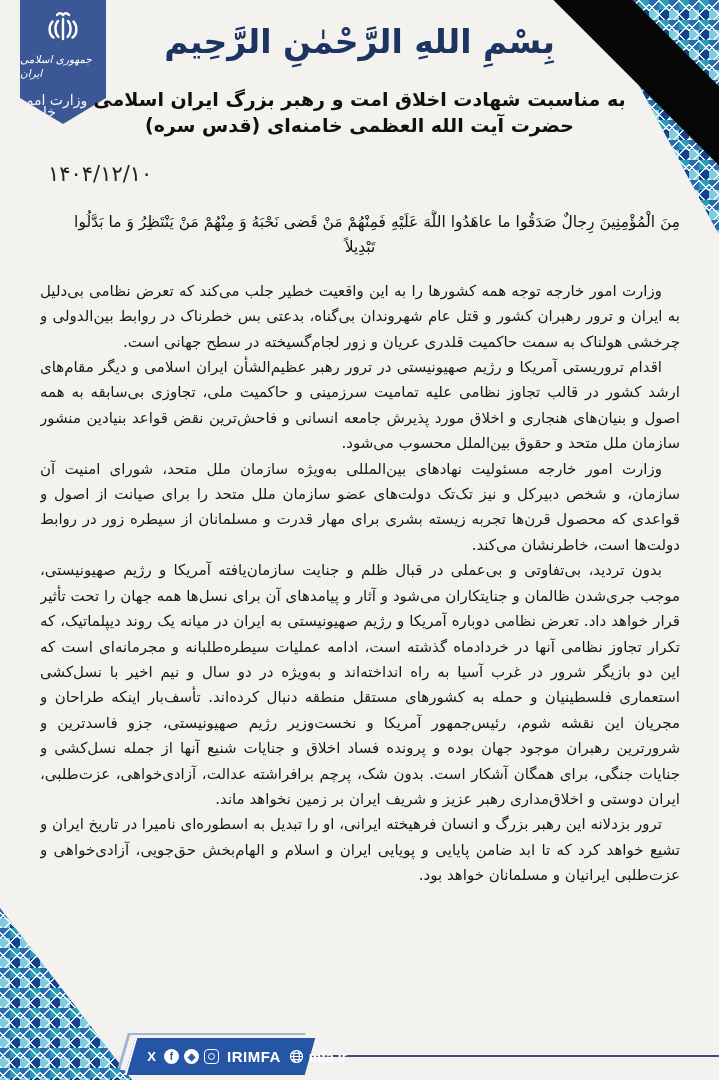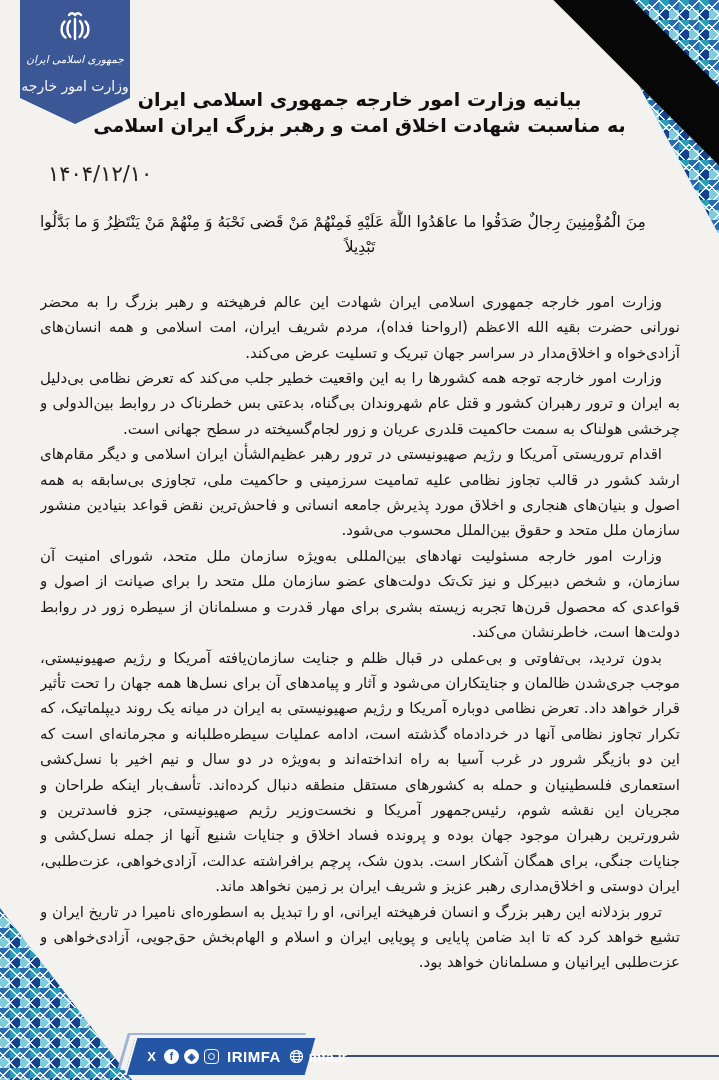--- a/index.html
+++ b/index.html
@@ -41,24 +41,24 @@
     position:absolute;
     top:62px; left:655px;
     width:330px; height:56px;
     background:#070707;
     transform:translate(-50%,-50%) rotate(45deg);
   }
 
   
   .badge{
     position:absolute; top:0; left:20px;
-    width:110px; height:124px;
+    width:86px; height:124px;
     background:#3b5795;
     clip-path:polygon(0 0, 100% 0, 100% 79%, 50% 100%, 0 79%);
-    color:#fff; text-align:center;
+    color:#fff; 
     padding-top:8px;
   }
   .badge .emblem{ width:40px; height:40px; margin:0 auto; display:block; }
   .badge .org1{ font-size:10.5px; line-height:14px; margin-top:4px; font-style:italic; }
   .badge .org2{ font-size:14px; line-height:12px; margin-top:14px; opacity:.95; }
 
   
   .bismillah{
     position:absolute; top:22px; left:0; right:0;
     text-align:center;
@@ -85,22 +85,22 @@
   
   .doc-body{
     position:absolute; top:210px; left:40px; right:39px; bottom:56px;
     direction:rtl;
     font-size:15px; line-height:25.4px;
     color:#191919;
     text-align:justify;
     overflow:hidden;
   }
   .verse{
-    text-align:left; text-align-last:center;
-    margin-bottom:29px;
+    text-align:right; text-align-last:center;
+    margin-bottom:18px;
     font-size:15.5px;
     color:#111;
   }
   .doc-body p.para{ text-indent:18px; }
 
   
   .footer-line{
     position:absolute; left:303px; right:0; bottom:23px;
     height:2px; background:#3d4f73;
   }
@@ -158,31 +158,31 @@
       <path d="M20 11 L20 31"></path>
       <path d="M15 13 C11.5 17,11.5 25,15.5 29"></path>
       <path d="M25 13 C28.5 17,28.5 25,24.5 29"></path>
       <path d="M9.5 13.5 C5.5 18,5.5 26,10.5 29.5"></path>
       <path d="M30.5 13.5 C34.5 18,34.5 26,29.5 29.5"></path>
     </svg>
     <div class="org1">جمهوری اسلامی ایران</div>
     <div class="org2">وزارت امور خارجه</div>
   </div>
 
+  <div class="bismillah">بِسْمِ اللهِ الرَّحْمٰنِ الرَّحِیم</div>
 
   <div class="title">
-    <div>بیانیه وزارت امور خارجه جمهوری اسلامی ایران</div>
     <div>به مناسبت شهادت اخلاق امت و رهبر بزرگ ایران اسلامی</div>
+    <div>حضرت آیت الله العظمی خامنه‌ای (قدس سره)</div>
   </div>
 
   <div class="date">۱۴۰۴/۱۲/۱۰</div>
 
   <div class="doc-body">
     <p class="verse">مِنَ الْمُؤْمِنِينَ رِجالٌ صَدَقُوا ما عاهَدُوا اللَّهَ عَلَيْهِ فَمِنْهُمْ مَنْ قَضى نَحْبَهُ وَ مِنْهُمْ مَنْ يَنْتَظِرُ وَ ما بَدَّلُوا تَبْدِيلاً</p>
-    <p class="para">وزارت امور خارجه جمهوری اسلامی ایران شهادت این عالم فرهیخته و رهبر بزرگ را به محضر نورانی حضرت بقیه الله الاعظم (ارواحنا فداه)، مردم شریف ایران، امت اسلامی و همه انسان‌های آزادی‌خواه و اخلاق‌مدار در سراسر جهان تبریک و تسلیت عرض می‌کند.</p>
     <p class="para">وزارت امور خارجه توجه همه کشورها را به این واقعیت خطیر جلب می‌کند که تعرض نظامی بی‌دلیل به ایران و ترور رهبران کشور و قتل عام شهروندان بی‌گناه، بدعتی بس خطرناک در روابط بین‌الدولی و چرخشی هولناک به سمت حاکمیت قلدری عریان و زور لجام‌گسیخته در سطح جهانی است.</p>
     <p class="para">اقدام تروریستی آمریکا و رژیم صهیونیستی در ترور رهبر عظیم‌الشأن ایران اسلامی و دیگر مقام‌های ارشد کشور در قالب تجاوز نظامی علیه تمامیت سرزمینی و حاکمیت ملی، تجاوزی بی‌سابقه به همه اصول و بنیان‌های هنجاری و اخلاق مورد پذیرش جامعه انسانی و فاحش‌ترین نقض قواعد بنیادین منشور سازمان ملل متحد و حقوق بین‌الملل محسوب می‌شود.</p>
     <p class="para">وزارت امور خارجه مسئولیت نهادهای بین‌المللی به‌ویژه سازمان ملل متحد، شورای امنیت آن سازمان، و شخص دبیرکل و نیز تک‌تک دولت‌های عضو سازمان ملل متحد را برای صیانت از اصول و قواعدی که محصول قرن‌ها تجربه زیسته بشری برای مهار قدرت و مسلمانان از سیطره زور در روابط دولت‌ها است، خاطرنشان می‌کند.</p>
     <p class="para">بدون تردید، بی‌تفاوتی و بی‌عملی در قبال ظلم و جنایت سازمان‌یافته آمریکا و رژیم صهیونیستی، موجب جری‌شدن ظالمان و جنایتکاران می‌شود و آثار و پیامدهای آن برای نسل‌ها همه جهان را تحت تأثیر قرار خواهد داد. تعرض نظامی دوباره آمریکا و رژیم صهیونیستی به ایران در میانه یک روند دیپلماتیک، که تکرار تجاوز نظامی آنها در خردادماه گذشته است، ادامه عملیات سیطره‌طلبانه و مجرمانه‌ای است که این دو بازیگر شرور در غرب آسیا به راه انداخته‌اند و به‌ویژه در دو سال و نیم اخیر با نسل‌کشی استعماری فلسطینیان و حمله به کشورهای مستقل منطقه دنبال کرده‌اند. تأسف‌بار اینکه طراحان و مجریان این نقشه شوم، رئیس‌جمهور آمریکا و نخست‌وزیر رژیم صهیونیستی، جزو فاسدترین و شرورترین رهبران موجود جهان بوده و پرونده فساد اخلاق و جنایات شنیع آنها از جمله نسل‌کشی و جنایات جنگی، برای همگان آشکار است. بدون شک، پرچم برافراشته عدالت، آزادی‌خواهی، عزت‌طلبی، ایران دوستی و اخلاق‌مداری رهبر عزیز و شریف ایران بر زمین نخواهد ماند.</p>
     <p class="para">ترور بزدلانه این رهبر بزرگ و انسان فرهیخته ایرانی، او را تبدیل به اسطوره‌ای نامیرا در تاریخ ایران و تشیع خواهد کرد که تا ابد ضامن پایایی و پویایی ایران و اسلام و الهام‌بخش حق‌جویی، آزادی‌خواهی و عزت‌طلبی ایرانیان و مسلمانان خواهد بود.</p>
 
   </div>
 
   <div class="footer-line"></div>
 

